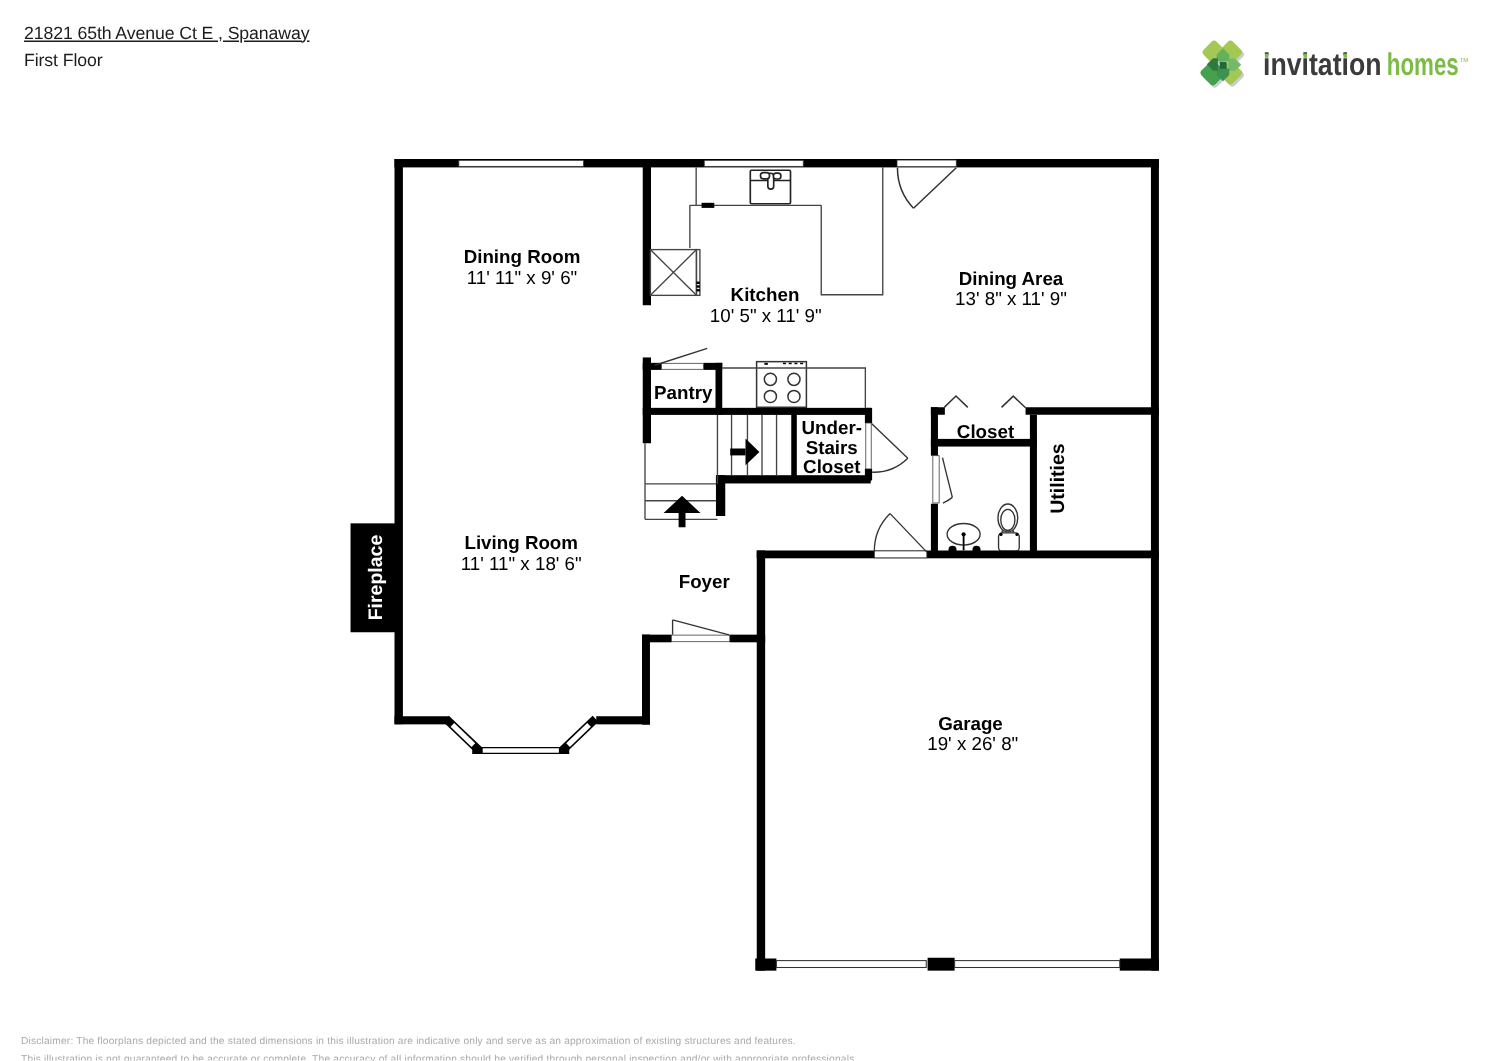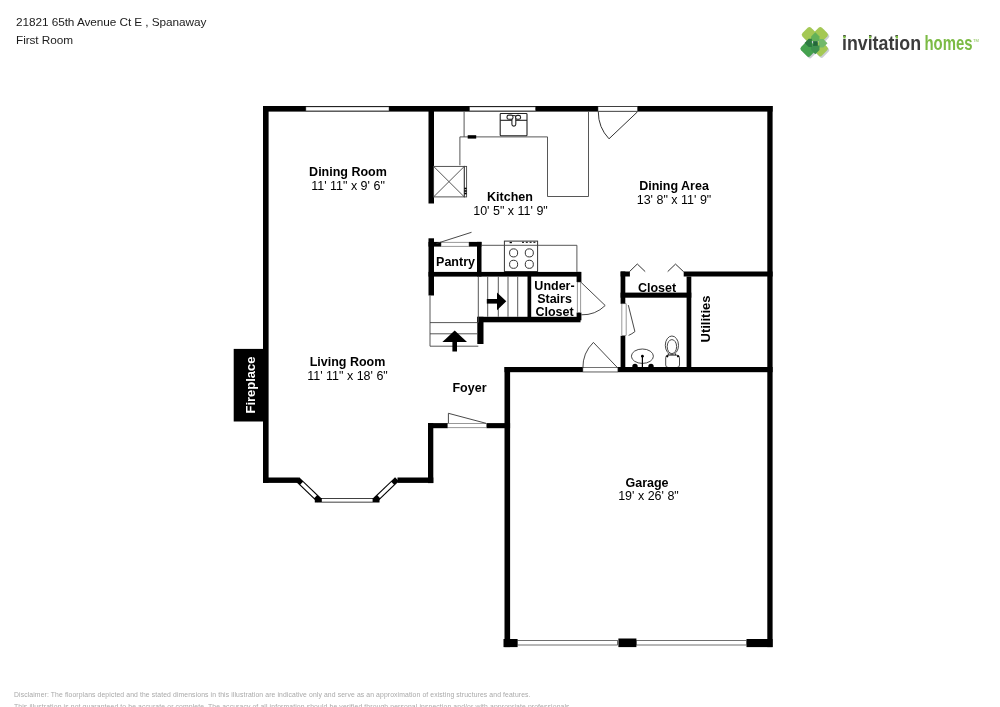--- a/index.html
+++ b/index.html
@@ -1,23 +1,23 @@
 <!DOCTYPE html>
 <html><head>
 <meta charset="utf-8">
 <style>
   html,body{margin:0;padding:0;background:#fff;}
   body{width:1000px;height:707px;position:relative;overflow:hidden;font-family:"Liberation Sans",sans-serif;}
 </style>
 </head>
 <body>
 
-<div style="position:absolute;left:16px;top:14.5px;font-size:11.8px;letter-spacing:-0.07px;color:#1c1c1c;">21821 65th Avenue Ct E , Spanaway</div>
-
-<div style="position:absolute;left:16px;top:32.5px;font-size:11.8px;letter-spacing:-0.07px;color:#1c1c1c;">First Room</div>
+<div style="position:absolute;left:16px;top:14.5px;font-size:11.8px;letter-spacing:-0.07px;color:#1c1c1c;text-decoration:underline;">21821 65th Avenue Ct E , Spanaway</div>
+
+<div style="position:absolute;left:16px;top:32.5px;font-size:11.8px;letter-spacing:-0.07px;color:#1c1c1c;">First Floor</div>
 
 <svg style="position:absolute;left:0;top:0;" width="1000" height="90" viewBox="0 0 1000 90">
 
   <g opacity="0.45" fill="#8b93a0">
     <rect x="804.6" y="30.2" width="12.2" height="12.2" rx="2.4" transform="rotate(45 810.7 36.3)"></rect>
     <rect x="815.5" y="30.2" width="12.2" height="12.2" rx="2.4" transform="rotate(45 821.6 36.3)"></rect>
     <rect x="815.5" y="44" width="12.2" height="12.2" rx="2.4" transform="rotate(45 821.6 50.1)"></rect>
     <rect x="803.4" y="43.6" width="13" height="13" rx="2.4" transform="rotate(45 809.9 50.1)"></rect>
   </g>
 

